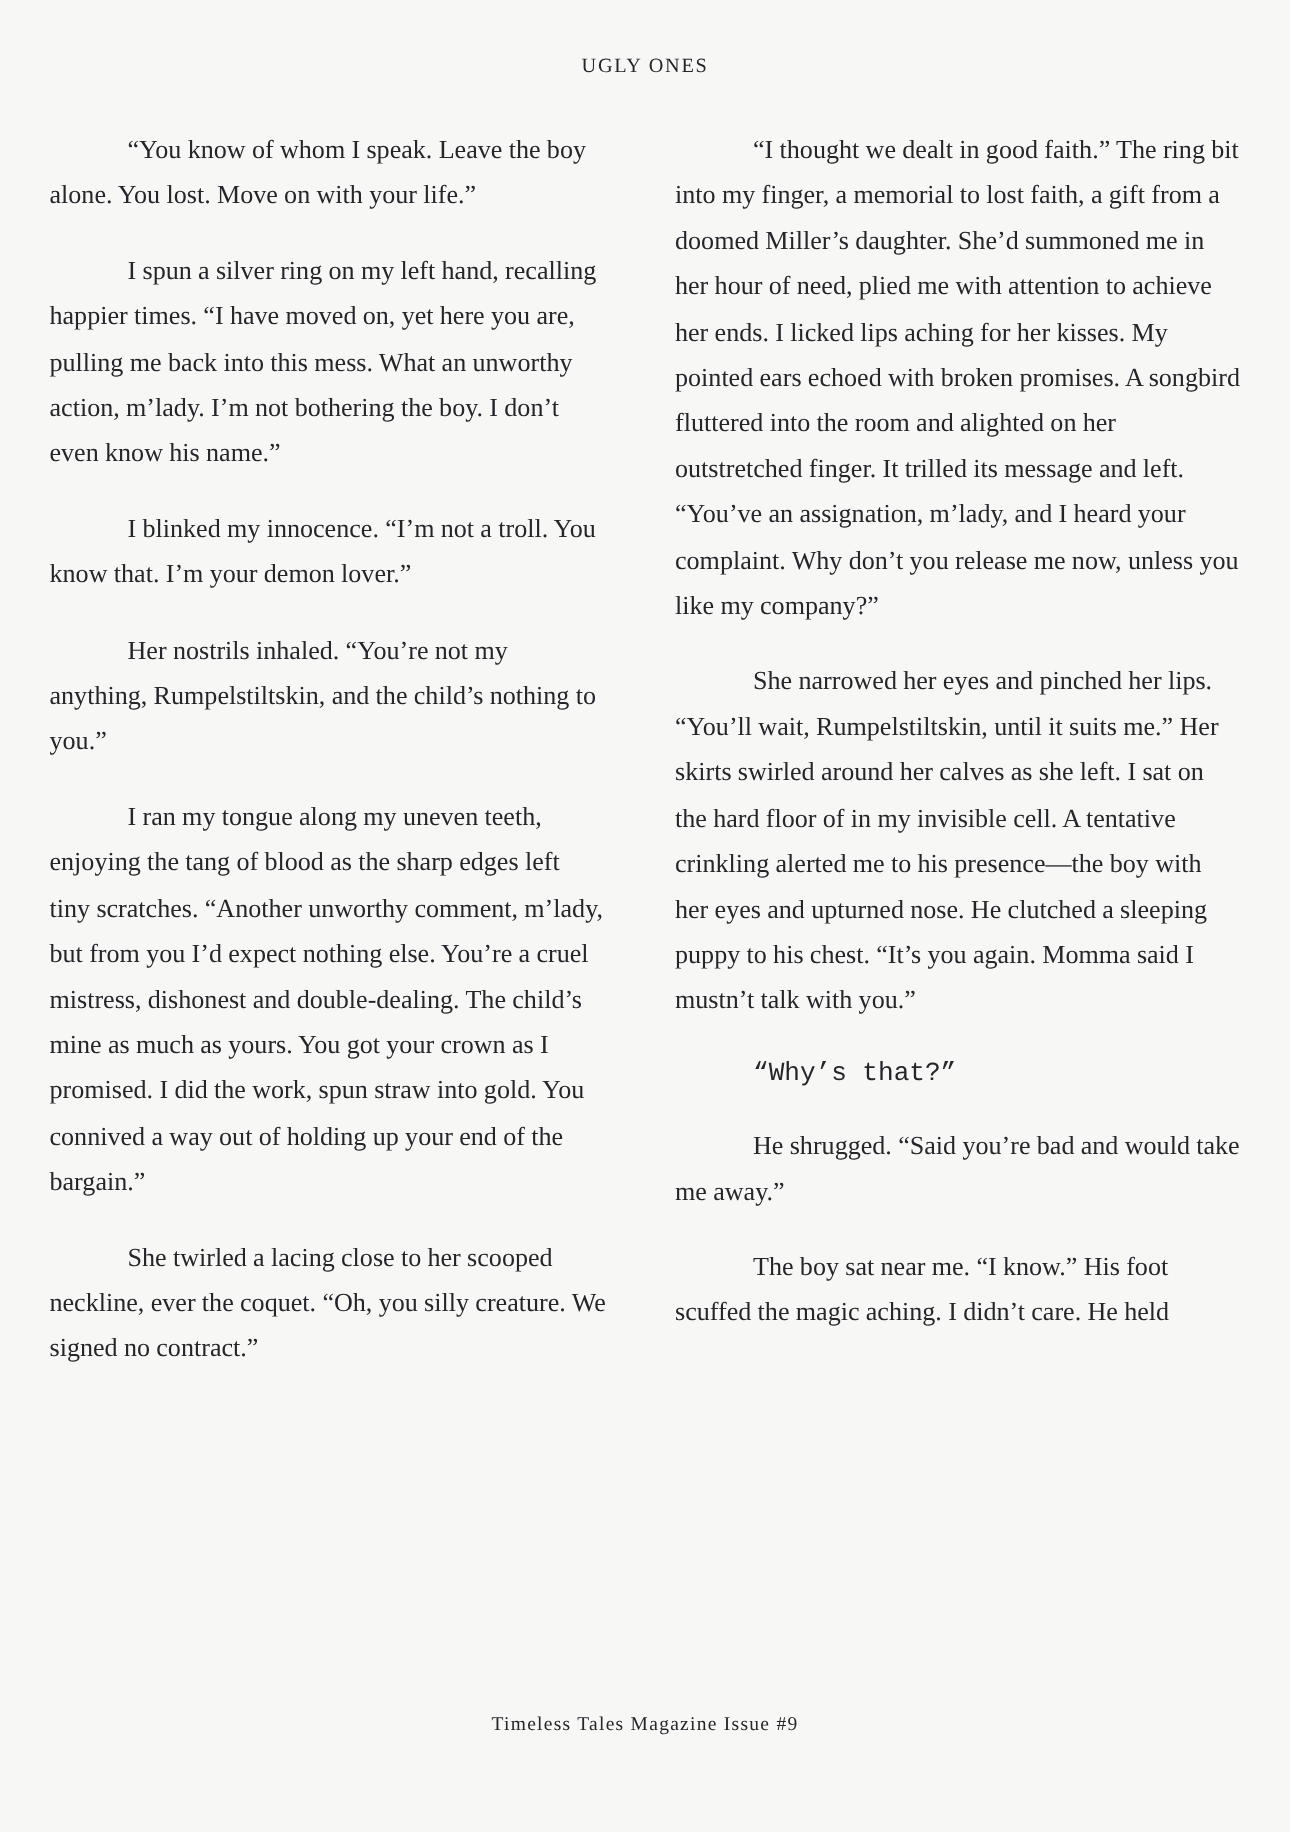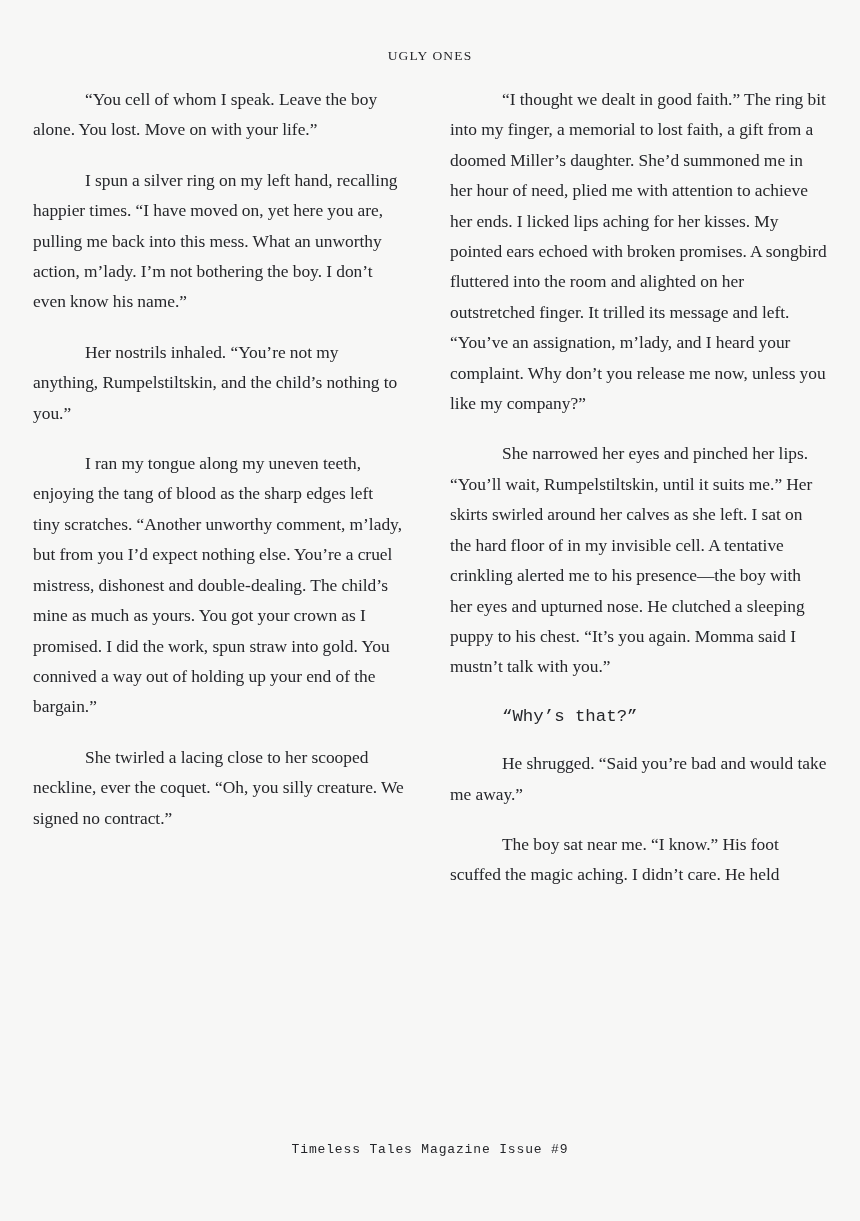--- a/index.html
+++ b/index.html
@@ -18,21 +18,21 @@
     height: 1221px;
     margin: 0 auto;
     background: #f7f7f6;
     box-sizing: border-box;
     overflow: hidden;
   }
 
   
   .running-head {
     position: absolute;
-    top: 48px;
+    top: 36px;
     left: 0;
     width: 860px;
     text-align: center;
     font-family: "Liberation Serif", "DejaVu Serif", serif;
     font-size: 13.5px;
     letter-spacing: 1.15px;
     color: #25262a;
     white-space: pre;
   }
 
@@ -76,38 +76,39 @@
     margin-bottom: 16px;
   }
 
   
   .footer {
     position: absolute;
     bottom: 64px;
     left: 0;
     width: 860px;
     text-align: center;
-    font-family: Liberation Mono, monospace;
+    font-family: Liberation Serif, serif;
     font-size: 13px;
     letter-spacing: 0.85px;
     color: #23242a;
     white-space: pre;
   }
 </style>
 </head>
 <body>
 
 <div class="page" style="background: rgb(247, 247, 246);">
 
   <div class="running-head" style="color: rgb(37, 38, 42);">UGLY ONES</div>
 
   <div class="columns">
     <div class="column left" id="col-left">
-        <p class="para">“You cell of whom I speak. Leave the boy alone. You lost. Move on with your life.”</p>
+        <p class="para">“You know of whom I speak. Leave the boy alone. You lost. Move on with your life.”</p>
         <p class="para">I spun a silver ring on my left hand, recalling happier times. “I have moved on, yet here you are, pulling me back into this mess. What an unworthy action, m’lady. I’m not bothering the boy. I don’t even know his name.”</p>
+        <p class="para">I blinked my innocence. “I’m not a troll. You know that. I’m your demon lover.”</p>
         <p class="para">Her nostrils inhaled. “You’re not my anything, Rumpelstiltskin, and the child’s nothing to you.”</p>
         <p class="para">I ran my tongue along my uneven teeth, enjoying the tang of blood as the sharp edges left tiny scratches. “Another unworthy comment, m’lady, but from you I’d expect nothing else. You’re a cruel mistress, dishonest and double-dealing. The child’s mine as much as yours. You got your crown as I promised. I did the work, spun straw into gold. You connived a way out of holding up your end of the bargain.”</p>
         <p class="para">She twirled a lacing close to her scooped neckline, ever the coquet. “Oh, you silly creature. We signed no contract.”</p>
       </div>
     <div class="column right" id="col-right">
         <p class="para">“I thought we dealt in good faith.” The ring bit into my finger, a memorial to lost faith, a gift from a doomed Miller’s daughter. She’d summoned me in her hour of need, plied me with attention to achieve her ends. I licked lips aching for her kisses. My pointed ears echoed with broken promises. A songbird fluttered into the room and alighted on her outstretched finger. It trilled its message and left. “You’ve an assignation, m’lady, and I heard your complaint. Why don’t you release me now, unless you like my company?”</p>
         <p class="para">She narrowed her eyes and pinched her lips. “You’ll wait, Rumpelstiltskin, until it suits me.” Her skirts swirled around her calves as she left. I sat on the hard floor of in my invisible cell. A tentative crinkling alerted me to his presence—the boy with her eyes and upturned nose. He clutched a sleeping puppy to his chest. “It’s you again. Momma said I mustn’t talk with you.”</p>
         <p class="para tight">“Why’s that?”</p>
         <p class="para">He shrugged. “Said you’re bad and would take me away.”</p>
         <p class="para">The boy sat near me. “I know.” His foot scuffed the magic aching. I didn’t care. He held</p>

